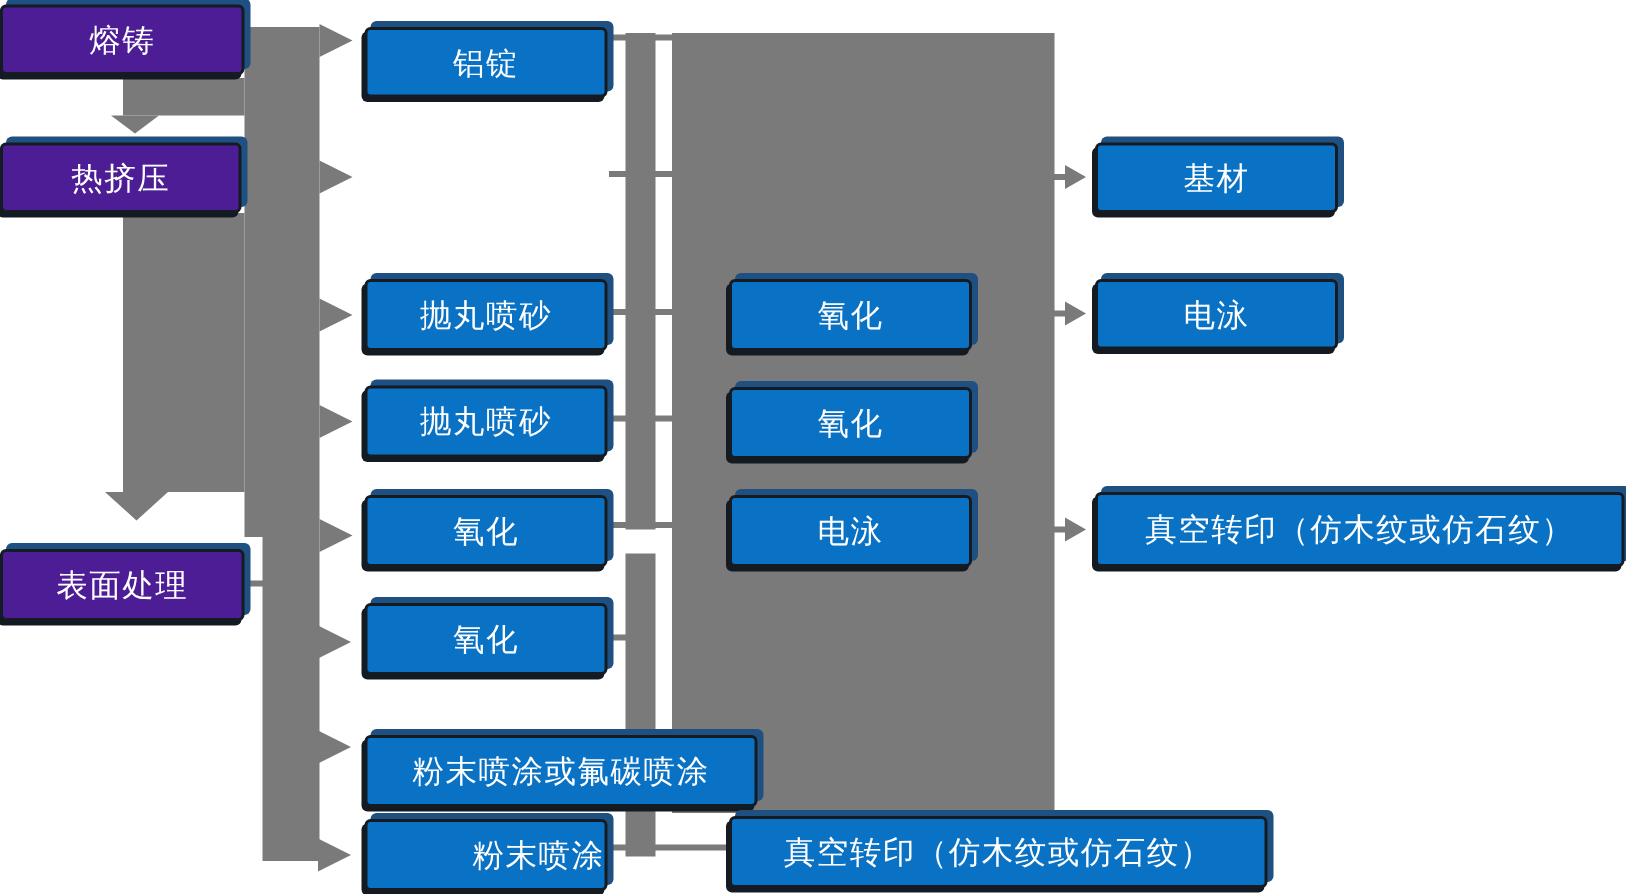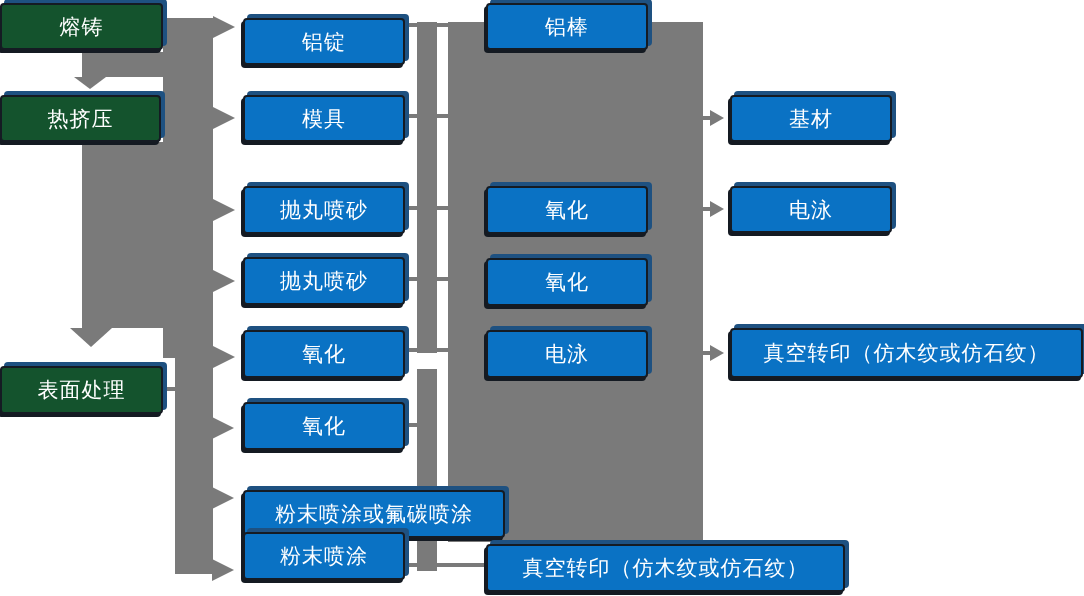--- a/index.html
+++ b/index.html
@@ -25,21 +25,21 @@
   .node{
     position:absolute;
     display:flex;align-items:center;justify-content:center;
     color:#ffffff;font-size:21px;letter-spacing:1px;
     border:2px solid #151b23;border-radius:4px;
     box-sizing:border-box;
     box-shadow:4px -4px 0 #1e5181,-2px 3px 0 #141a22;
     white-space:nowrap;
   }
   .node.blue{background:#0a72c4;}
-  .node.dark{background:#14532d;}
+  .node.dark{background:#4c1d95;}
 </style>
 </head>
 <body>
 
 <div id="canvas">
 
   <div class="gray" style="left:163px;top:18px;width:50px;height:340px;"></div>
 
   <div class="gray" style="left:82px;top:52px;width:81px;height:25px;"></div>
 
@@ -88,45 +88,39 @@
   <div class="node dark" style="left:0px;top:95px;width:161px;height:47px;">
       <span>热挤压</span>
     </div>
   <div class="node dark" style="left:0px;top:366px;width:163px;height:48px;">
       <span>表面处理</span>
     </div>
 
   <div class="node blue" style="left:243px;top:18px;width:162px;height:47px;">
       <span>铝锭</span>
     </div>
-  <div class="node blue" style="left:243px;top:95px;width:162px;height:47px;">
-      <span>模具</span>
-    </div>
   <div class="node blue" style="left:243px;top:186px;width:162px;height:48px;">
       <span>抛丸喷砂</span>
     </div>
   <div class="node blue" style="left:243px;top:257px;width:162px;height:48px;">
       <span>抛丸喷砂</span>
     </div>
   <div class="node blue" style="left:243px;top:330px;width:162px;height:48px;">
       <span>氧化</span>
     </div>
   <div class="node blue" style="left:243px;top:402px;width:162px;height:48px;">
       <span>氧化</span>
     </div>
   <div class="node blue" style="left:243px;top:490px;width:262px;height:48px;">
       <span>粉末喷涂或氟碳喷涂</span>
     </div>
-  <div class="node blue" style="left:243px;top:532px;width:162px;height:48px;">
+  <div class="node blue" style="left:243px;top:546px;width:162px;height:48px;justify-content:flex-end;">
       <span>粉末喷涂</span>
     </div>
 
-  <div class="node blue" style="left:486px;top:3px;width:162px;height:47px;">
-      <span>铝棒</span>
-    </div>
   <div class="node blue" style="left:486px;top:186px;width:162px;height:48px;">
       <span>氧化</span>
     </div>
   <div class="node blue" style="left:486px;top:258px;width:162px;height:48px;">
       <span>氧化</span>
     </div>
   <div class="node blue" style="left:486px;top:330px;width:162px;height:48px;">
       <span>电泳</span>
     </div>
   <div class="node blue" style="left:486px;top:544px;width:359px;height:48px;">

